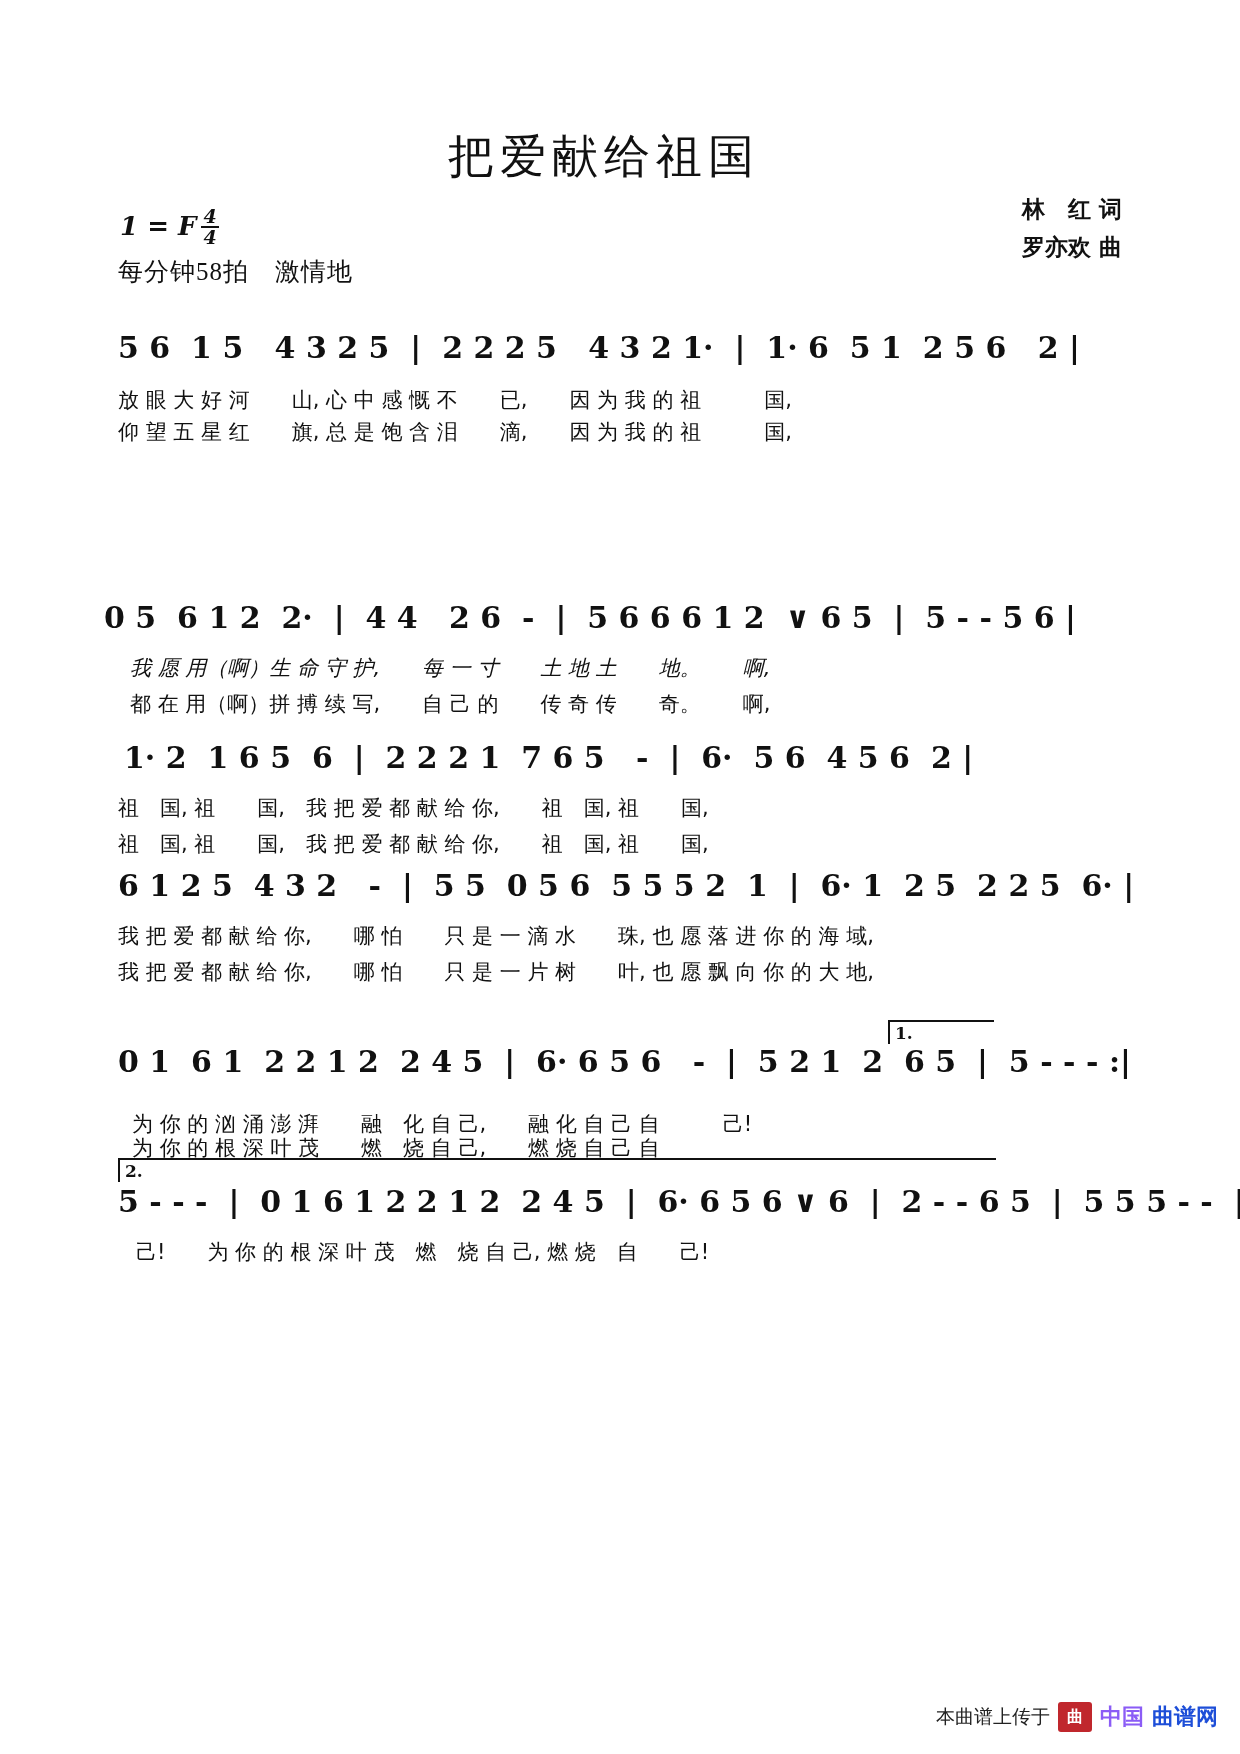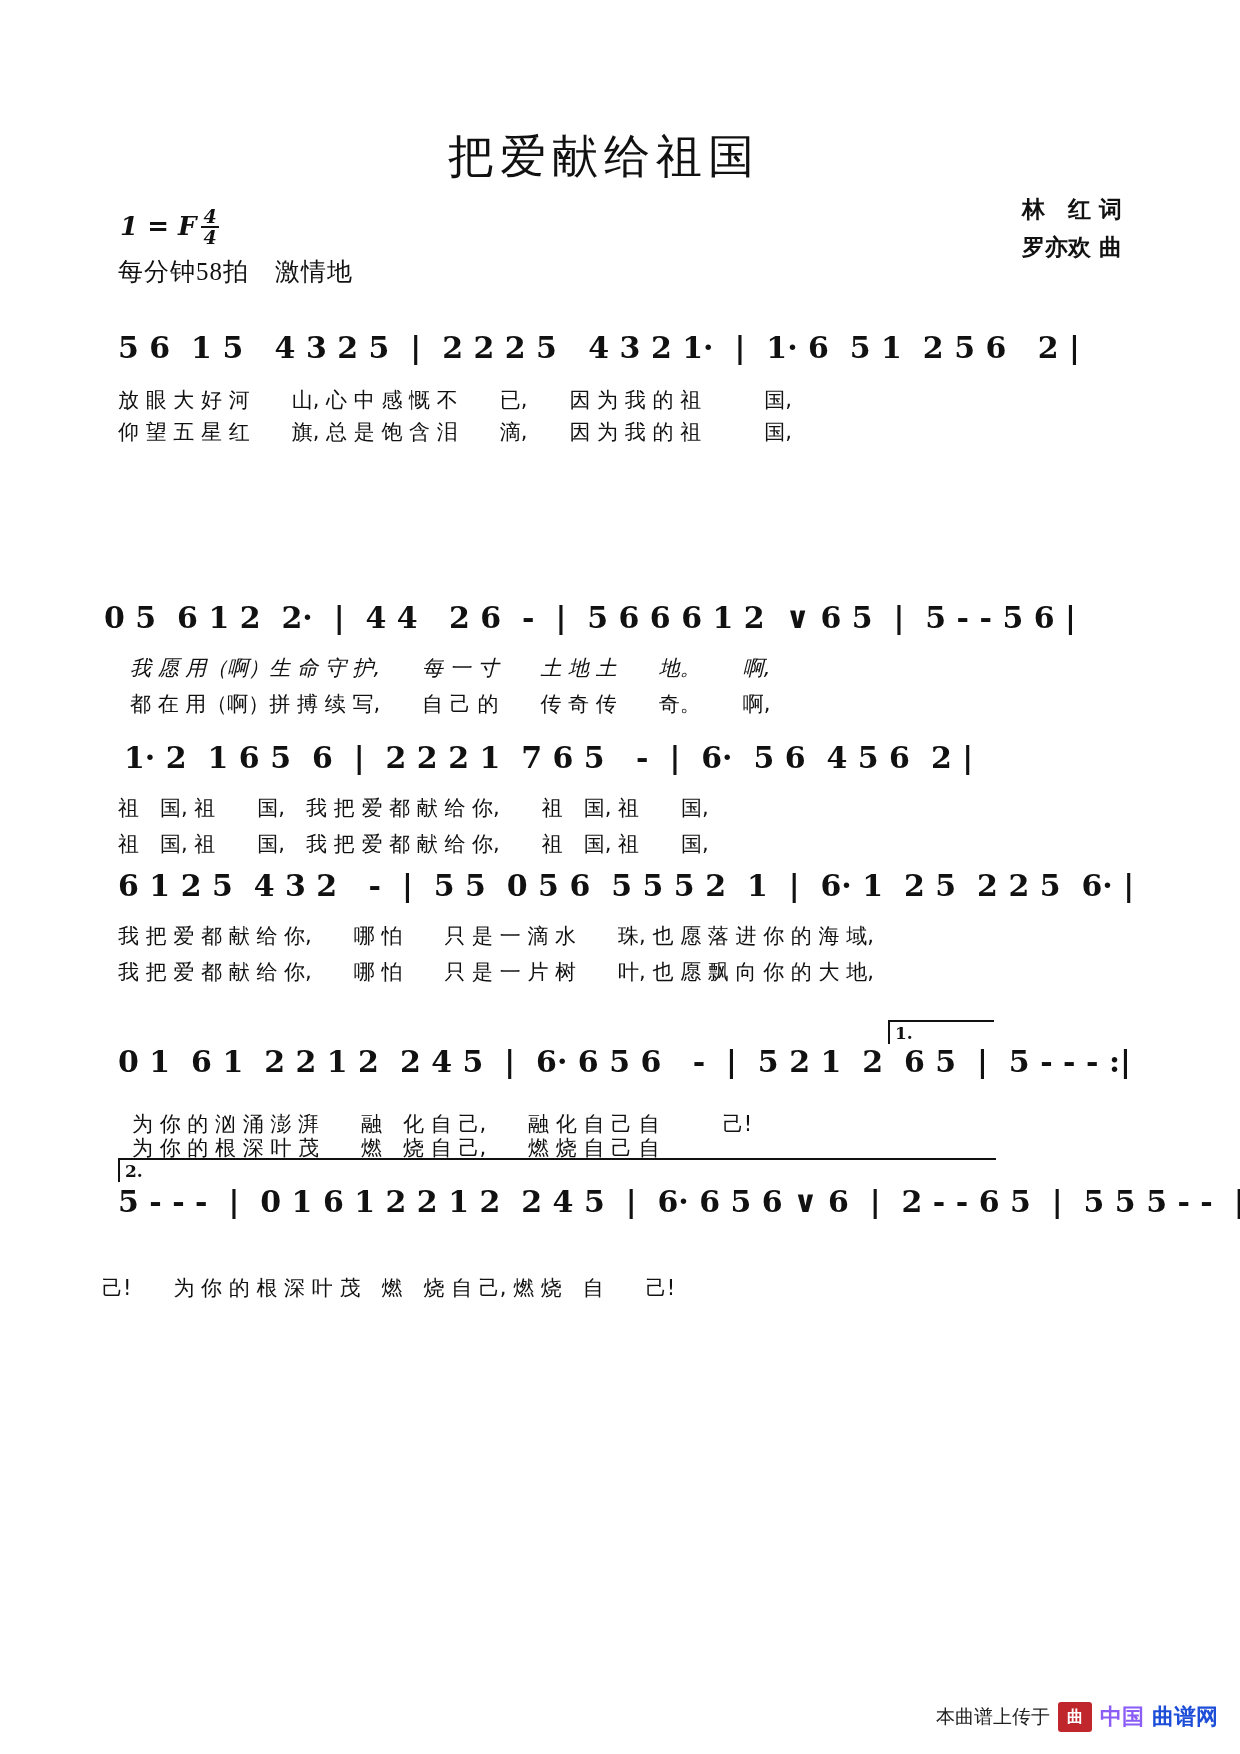--- a/index.html
+++ b/index.html
@@ -232,21 +232,21 @@
   </div>
 
   <div class="system" style="top:1158px;">
     <div class="ending" style="left:118px; top:0px; width:876px;">
       <span class="lbl">2.</span>
     </div>
     <div class="notes-row" style="margin-top:26px;">
       <span class="abs" style="left:118px;">5 - - -  |  0 1 6 1 2 2 1 2  2 4 5  |  6· 6 5 6 ∨ 6  |  2 - - 6 5  |  5 5 5 - -  |  5 - - 0 ‖</span>
     </div>
     <div class="lyr" style="top:10px;">
-      <span class="abs" style="left:102px;margin-top:36px;">己!　　为 你 的 根 深 叶 茂　燃　烧 自 己, 燃 烧　自　　己!</span>
+      <span class="abs" style="left:136px;">己!　　为 你 的 根 深 叶 茂　燃　烧 自 己, 燃 烧　自　　己!</span>
     </div>
   </div>
 
   <div class="footer">
     <span>本曲谱上传于</span>
     <span class="logo">曲</span>
     <span class="site">中国</span>
     <span class="site2">曲谱网</span>
   </div>
 

